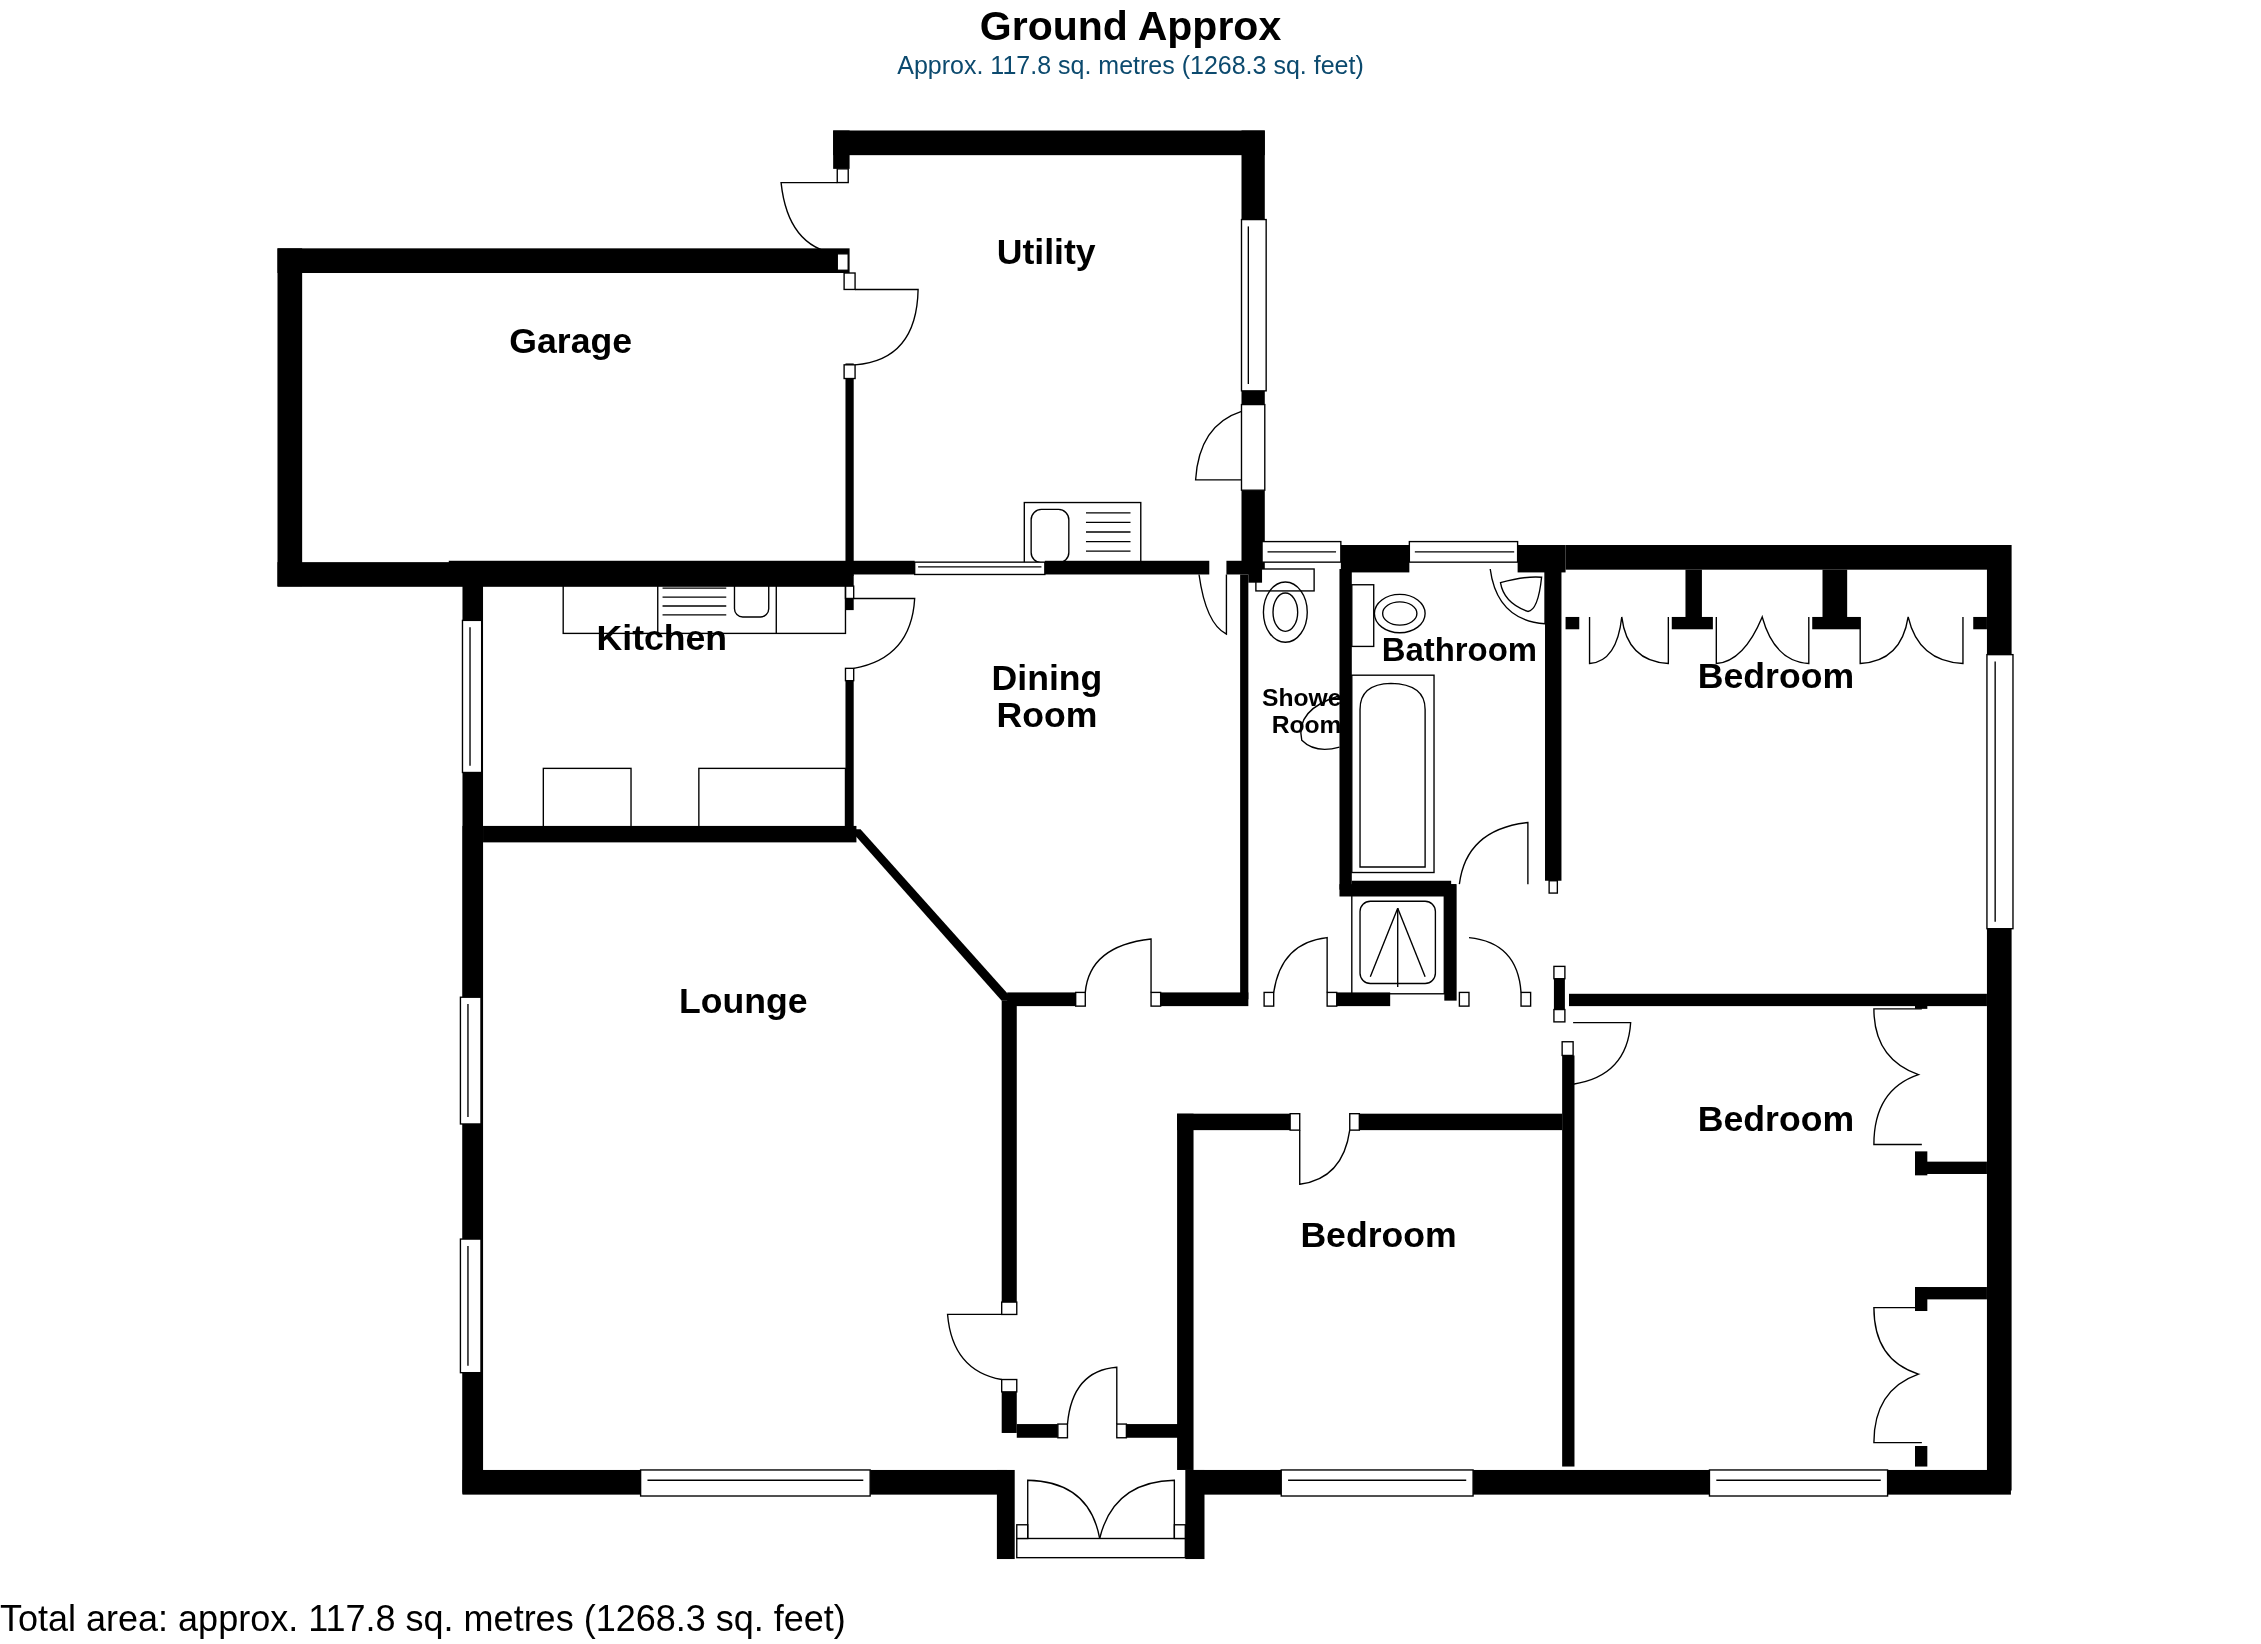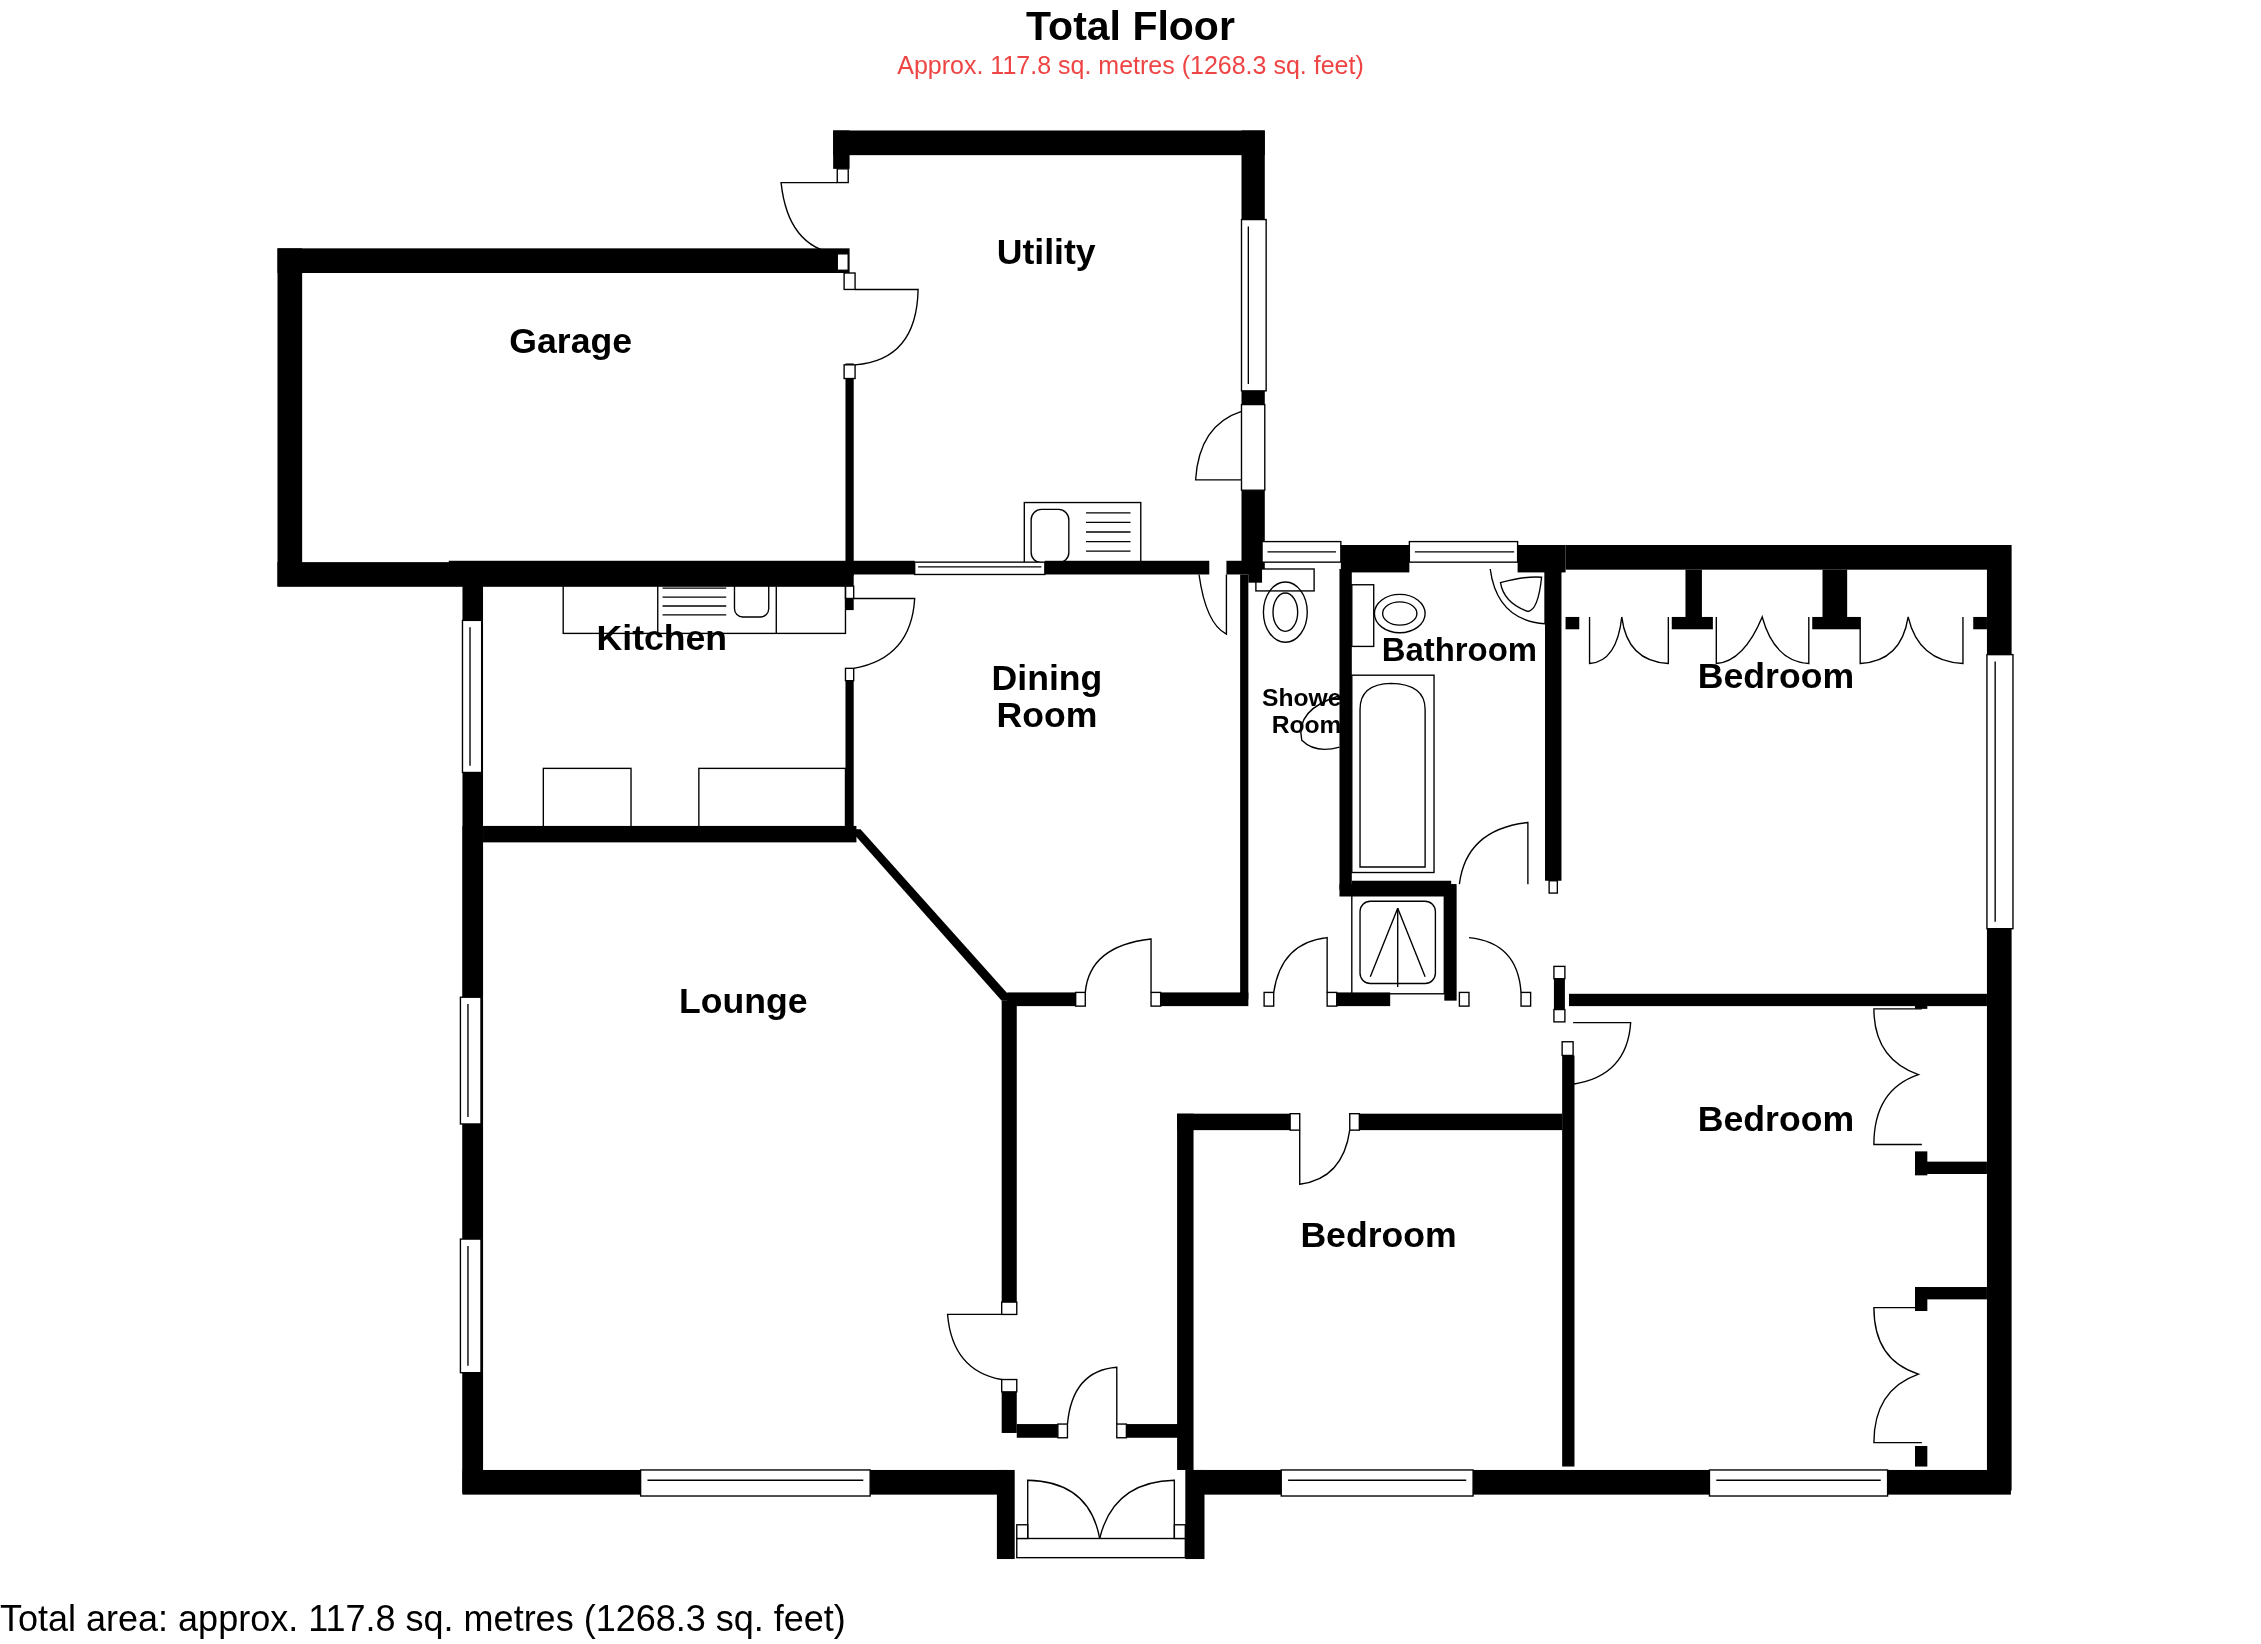--- a/index.html
+++ b/index.html
@@ -1,30 +1,30 @@
 <!DOCTYPE html>
 <html style="font-size:11px"><head>
 <meta charset="utf-8">
 <style>
   html, body { margin:0; padding:0; background:#ffffff; }
   body { width:2261px; height:1645px; position:relative; overflow:hidden; font-family:"Liberation Sans", sans-serif; }
   .title { position:absolute; left:0; width:2261px; top:2.7px; text-align:center; font-weight:bold; font-size:41px; color:#000; }
-  .subtitle { position:absolute; left:0; width:2261px; top:51px; text-align:center; font-size:25px; color:#ef4444; }
+  .subtitle { position:absolute; left:0; width:2261px; top:51px; text-align:center; font-size:25px; color:#0c4a6e; }
   .footer { position:absolute; left:0; width:2261px; top:1598px; font-size:36px; color:#000; }
   svg.plan { position:absolute; left:0; top:0; }
   .room-label { font-family:"Liberation Sans", sans-serif; font-weight:bold; fill:#000; text-anchor:middle; }
   .w { fill:#000; }
   .win { fill:#fff; stroke:#000; stroke-width:2; }
   .ln { fill:none; stroke:#000; stroke-width:2; }
   .jamb { fill:#fff; stroke:#000; stroke-width:2; }
 </style>
 </head>
 <body>
 
-<div class="title">Total Floor</div>
+<div class="title">Ground Approx</div>
 <div class="subtitle">Approx. 117.8 sq. metres (1268.3 sq. feet)</div>
 
 <svg class="plan" width="2261" height="1645" viewBox="0 0 3300 2400" xmlns="http://www.w3.org/2000/svg">
 
   <g>
     <rect class="w" x="405" y="362" width="835" height="36"></rect>
     <rect class="w" x="405" y="362" width="36" height="493"></rect>
     <rect class="w" x="405" y="820" width="835" height="36"></rect>
   </g>
 

